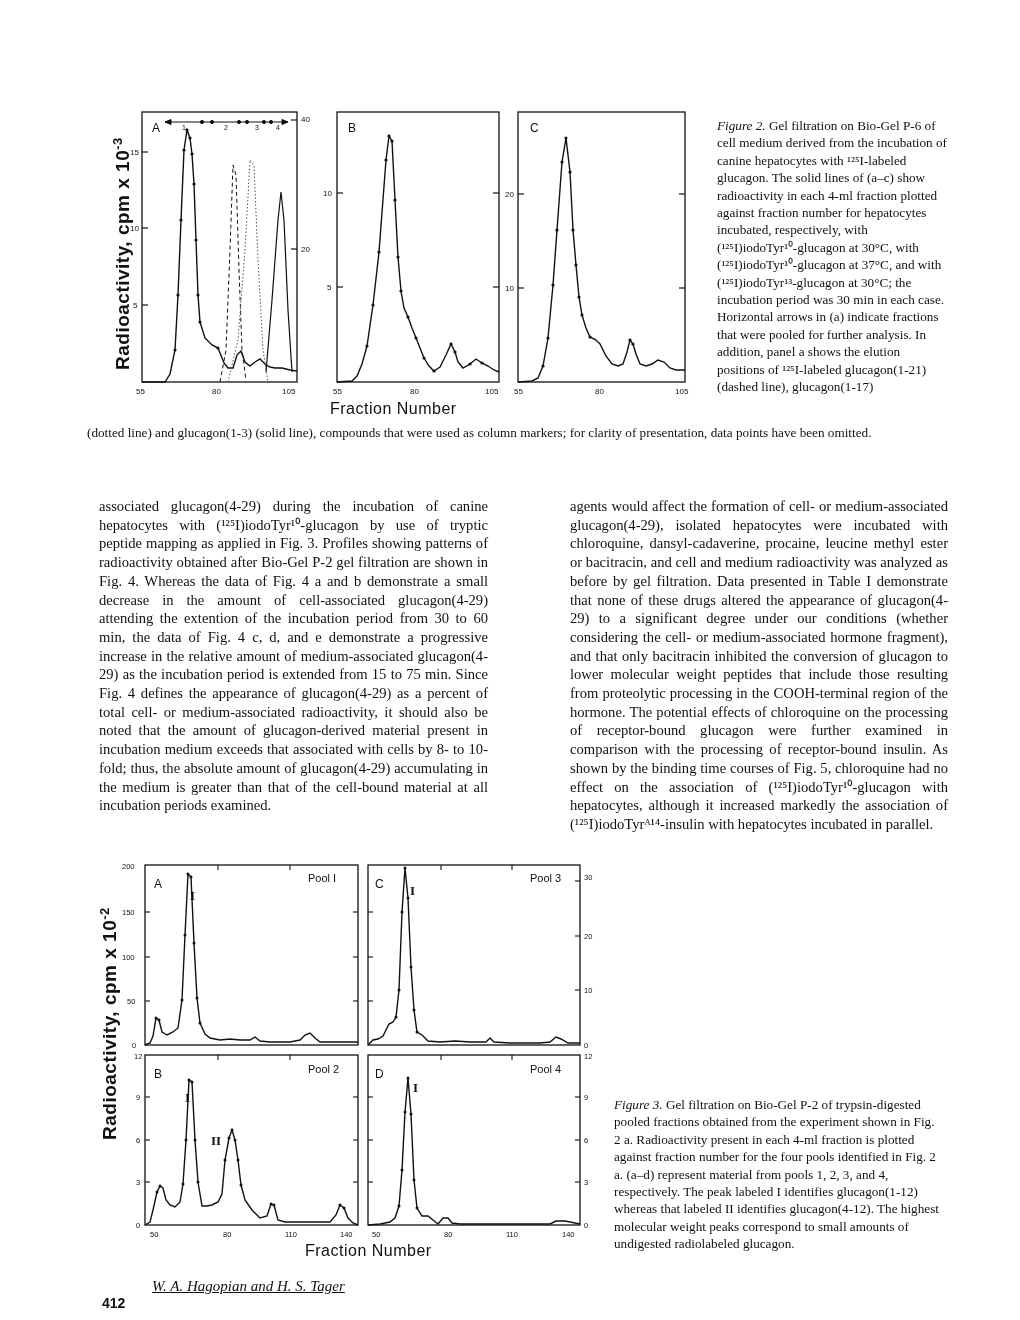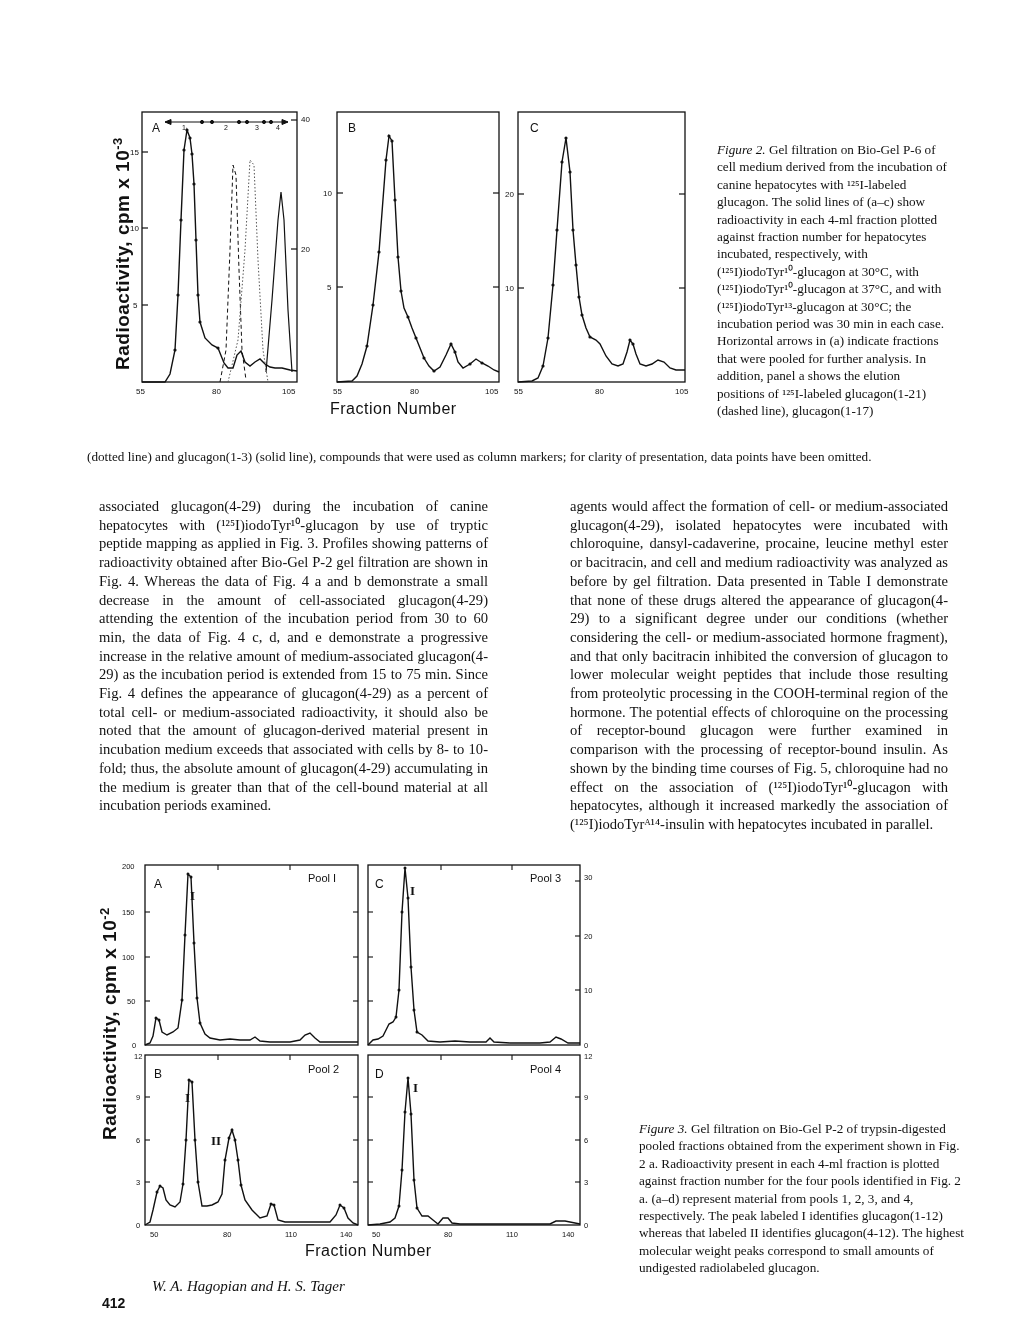--- a/index.html
+++ b/index.html
@@ -1,27 +1,27 @@
 <!DOCTYPE html>
 <html><head>
 <meta charset="utf-8">
 <style>
   html,body{margin:0;padding:0;background:#fff;}
   body{width:1020px;height:1320px;position:relative;overflow:hidden;color:#111;font-family:"Liberation Serif",serif;}
   .abs{position:absolute;}
   .sans{font-family:"Liberation Sans",sans-serif;}
-  .caption{font-size:13.2px;line-height:17.4px;margin-top:24px;}
+  .caption{font-size:13.2px;line-height:17.4px;}
   .body-text{font-size:14.6px;line-height:18.7px;text-align:justify;}
   .body-text p{margin:12px;}
   .indent{text-indent:22px;}
   svg text{font-family:"Liberation Sans",sans-serif;}
   .ylab{transform:rotate(-90deg);transform-origin:left top;white-space:nowrap;font-weight:bold;font-size:19px;letter-spacing:0.5px;}
   .xlab{font-weight:normal;font-size:16px;letter-spacing:0.5px;}
   .footer-num{font-weight:bold;font-size:14px;margin-top:16px;}
-  .footer-auth{font-style:italic;font-size:15px;}
+  .footer-auth{font-style:italic;font-size:15px;text-decoration:underline;}
 </style>
 </head>
 <body>
 
 <div class="abs sans ylab" style="left:110px;top:370px;">
   <span>Radioactivity, cpm x 10</span><sup style="font-size:13px;">-3</sup>
 </div>
 
 <svg class="abs" style="left:120px;top:100px;" width="590" height="310" viewBox="0 0 590 310">
   <g fill="none" stroke="#111" stroke-width="1.3">
@@ -313,18 +313,18 @@
       <circle cx="295" cy="252" r="1.5"></circle>
     <circle cx="298" cy="218" r="1.5"></circle>
       <circle cx="301" cy="254" r="1.5"></circle>
       <circle cx="304" cy="320" r="1.5"></circle>
     <circle cx="307" cy="348" r="1.5"></circle>
   </g>
 </svg>
 
 <div class="abs sans xlab" style="left:305px;top:1242px;">Fraction Number</div>
 
-<div class="abs caption" style="left:639px;top:1096px;width:325px;">
+<div class="abs caption" style="left:614px;top:1096px;width:325px;">
   <i>Figure 3.</i><span> Gel filtration on Bio-Gel P-2 of trypsin-digested pooled fractions obtained from the experiment shown in Fig. 2 a. Radioactivity present in each 4-ml fraction is plotted against fraction number for the four pools identified in Fig. 2 a. (a–d) represent material from pools 1, 2, 3, and 4, respectively. The peak labeled I identifies glucagon(1-12) whereas that labeled II identifies glucagon(4-12). The highest molecular weight peaks correspond to small amounts of undigested radiolabeled glucagon.</span>
 </div>
 
 <div class="abs sans footer-num" style="left:102px;top:1279px;">412</div>
 <div class="abs footer-auth" style="left:152px;top:1278px;">W. A. Hagopian and H. S. Tager</div>
 
 </body></html>

